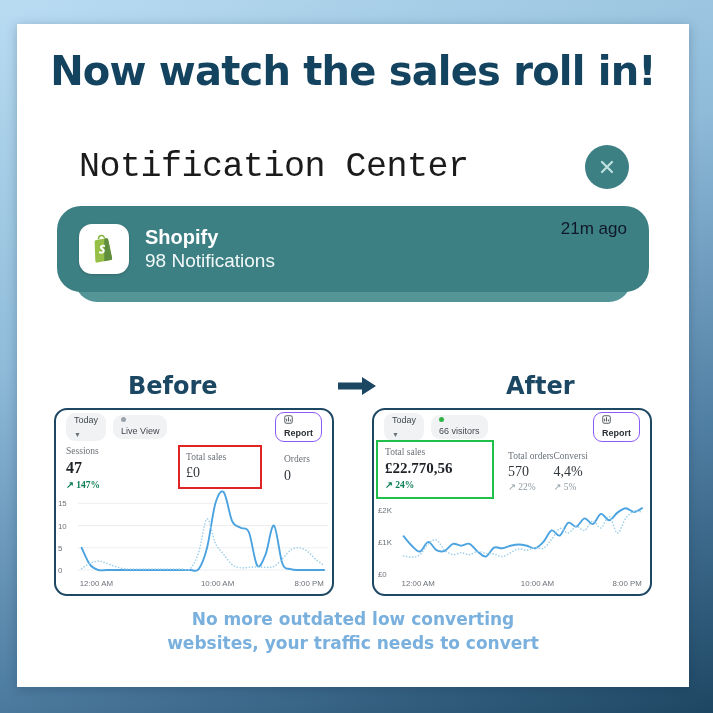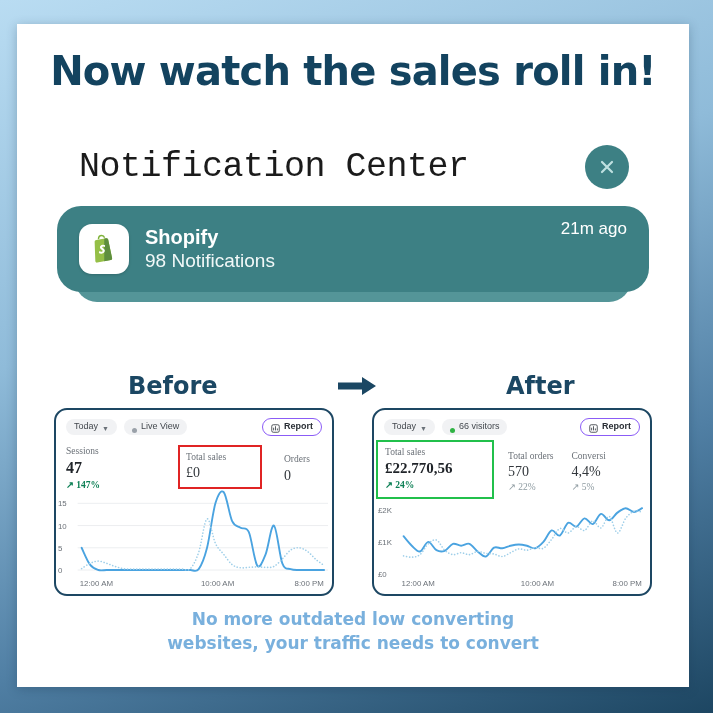--- a/index.html
+++ b/index.html
@@ -130,21 +130,21 @@
     color: #ffffff;
     line-height: 1.2;
   }
   .notif-sub {
     font-size: 19px;
     color: #f2f8f8;
     line-height: 1.25;
   }
   .notif-time {
     font-size: 17px;
-    color: #ffffff;
+    color: #0f172a;
     flex: 0 0 auto;
     align-self: flex-start;
     margin-top: 13px;
   }
 
   
   .ba-labels {
     position: absolute;
     top: 348px;
     left: 7px;
@@ -194,24 +194,25 @@
     gap: 7px;
     height: 18px;
   }
   .pill {
     background: #f1f2f4;
     border-radius: 9px;
     padding: 2px 8px;
     font-size: 9px;
     color: #43484e;
     display: flex;
-    align-items: flex-end;
+    align-items: flex-start;
     gap: 4px;
     line-height: 1.3;
     white-space: nowrap;
+    flex-direction: column;
   }
   .pill.outline {
     background: #ffffff;
     border: 1px solid #8b5cf6;
     margin-left: auto;
     font-weight: bold;
     color: #2a2f35;
   }
   .dot {
     width: 5px; height: 5px; border-radius: 50%;
@@ -250,21 +251,21 @@
     border: 2.5px solid #21c04b;
     padding: 3px 7px 5px 7px;
     box-sizing: border-box;
     margin: -4px 0 0 -8px;
     width: 118px;
     background: #ffffff;
     position: relative;
     z-index: 3;
   }
   .after .metric.totalorders { margin-left: 14px; }
-  .after .metric.conversion { margin-left: 18px; }
+  .after .metric.conversion { }
   .after .m-value.tsales { font-size: 15px; }
 
   .chart-area {
     position: absolute;
     left: 0; right: 0; bottom: 4px;
     height: 108px;
   }
   .chart-area svg { display:block; width: 100%; height: 100%; }
   .axis-text { font-size: 8px; fill: #6b7178; font-family: "Liberation Sans", sans-serif; }
   .ytick-text { font-size: 8px; fill: #6b7178; font-family: "Liberation Sans", sans-serif; }

